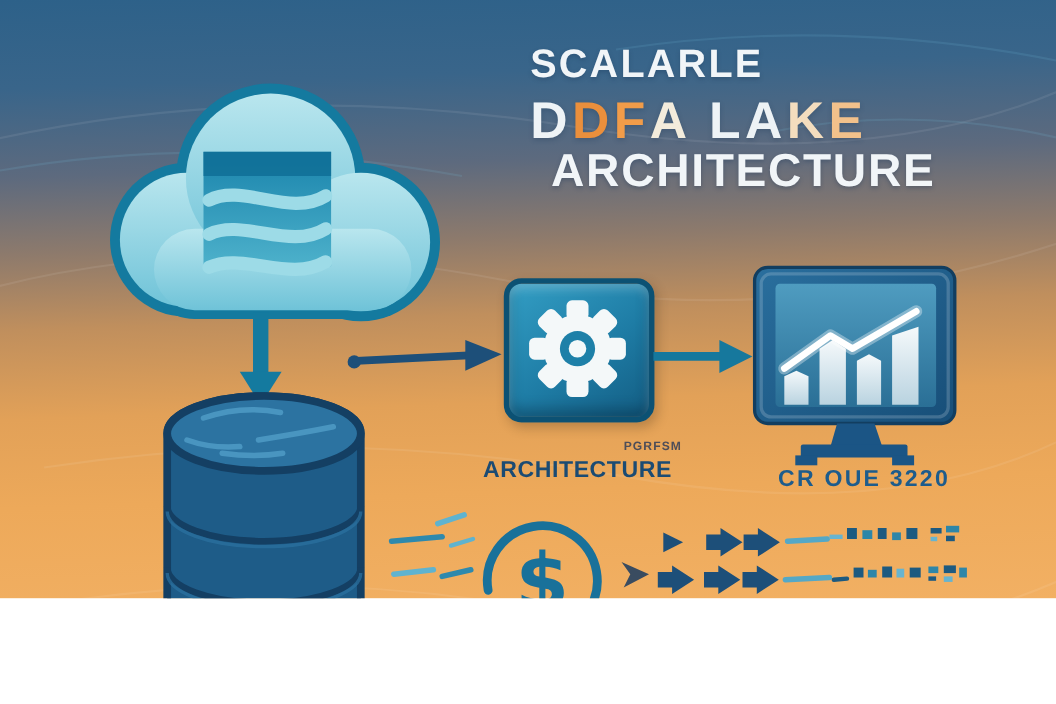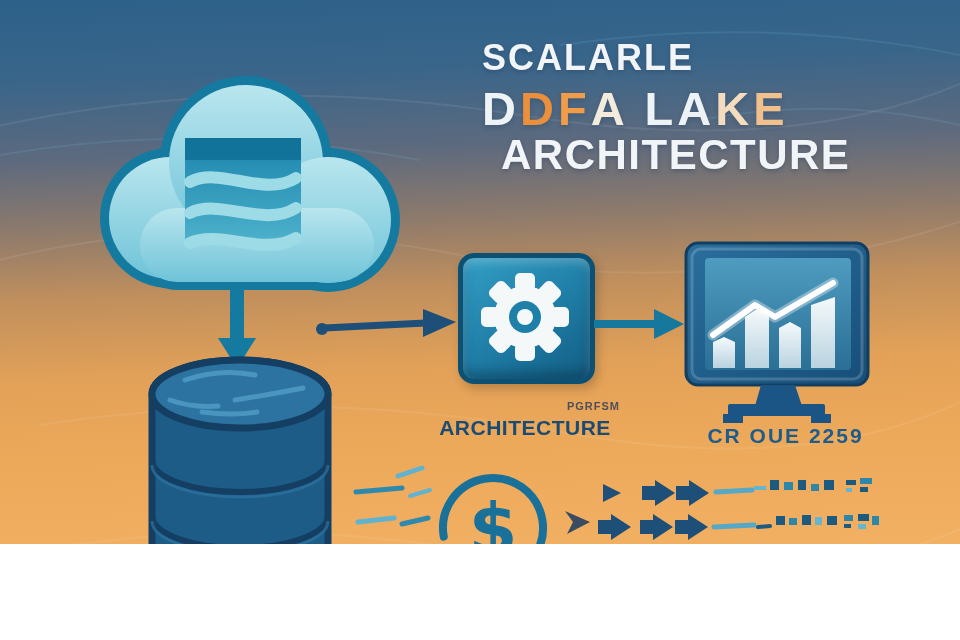--- a/index.html
+++ b/index.html
@@ -207,21 +207,21 @@
     <polyline points="30,100 72,70 92,82 150,48" fill="none" stroke="#ffffff" stroke-width="11" opacity="0.35" stroke-linecap="round" stroke-linejoin="round"></polyline>
     <polyline points="30,100 72,70 92,82 150,48" fill="none" stroke="#ffffff" stroke-width="6" stroke-linecap="round" stroke-linejoin="round"></polyline>
     <g fill="#1b5585">
       <polygon points="78,150 112,150 119,171 72,171"></polygon>
       <rect x="45" y="169" width="97" height="12" rx="2"></rect>
       <rect x="40" y="179" width="20" height="9"></rect>
       <rect x="128" y="179" width="20" height="9"></rect>
     </g>
   </svg>
 
-  <div class="abs lbl-monitor">CR OUE 2259</div>
+  <div class="abs lbl-monitor">CR OUE 3220</div>
 
   <svg class="abs" style="left:346px;top:462px" width="108" height="150" viewBox="0 0 108 150">
     <g fill="none" stroke-linecap="round">
       <path d="M52,14 L76,6" stroke="#5fb3cf" stroke-width="5"></path>
       <path d="M10,30 L56,26" stroke="#2e89ad" stroke-width="5"></path>
       <path d="M64,34 L84,28" stroke="#5fb3cf" stroke-width="4"></path>
       <path d="M12,60 L48,56" stroke="#5fb3cf" stroke-width="5"></path>
       <path d="M56,62 L82,56" stroke="#2e89ad" stroke-width="5"></path>
       <path d="M8,90 L60,86" stroke="#2e89ad" stroke-width="6"></path>
       <path d="M14,118 L46,114" stroke="#5fb3cf" stroke-width="5"></path>

